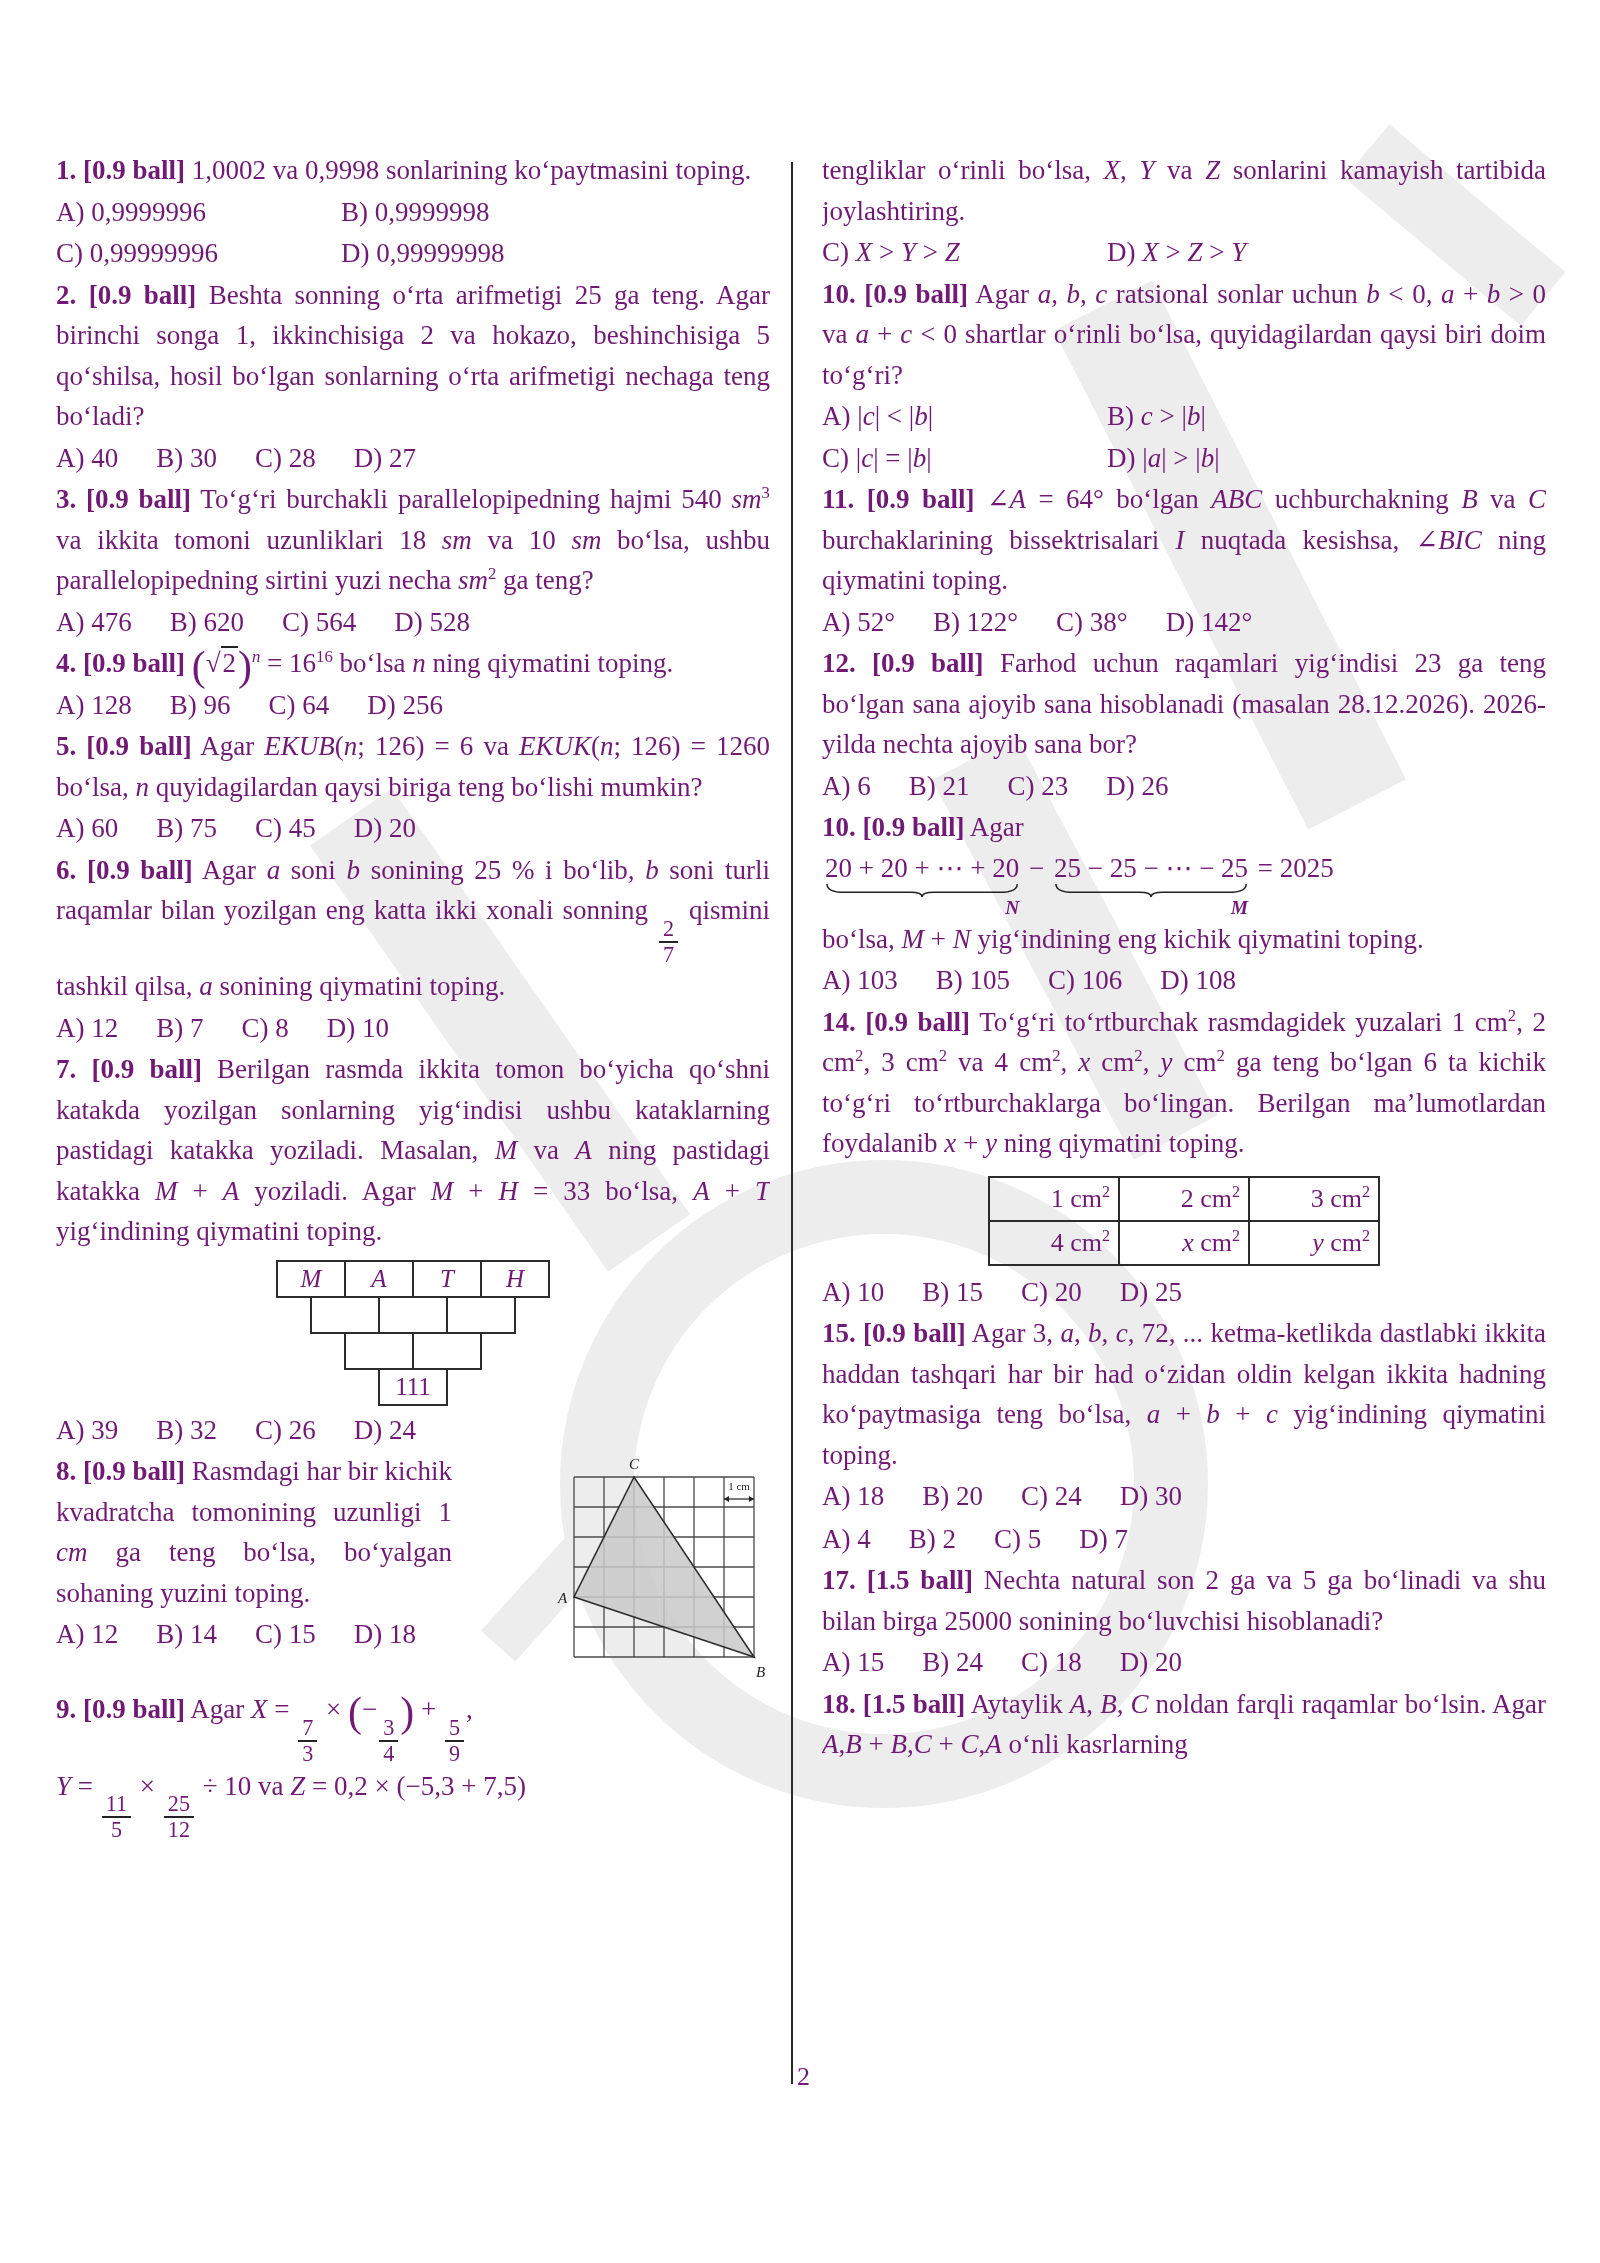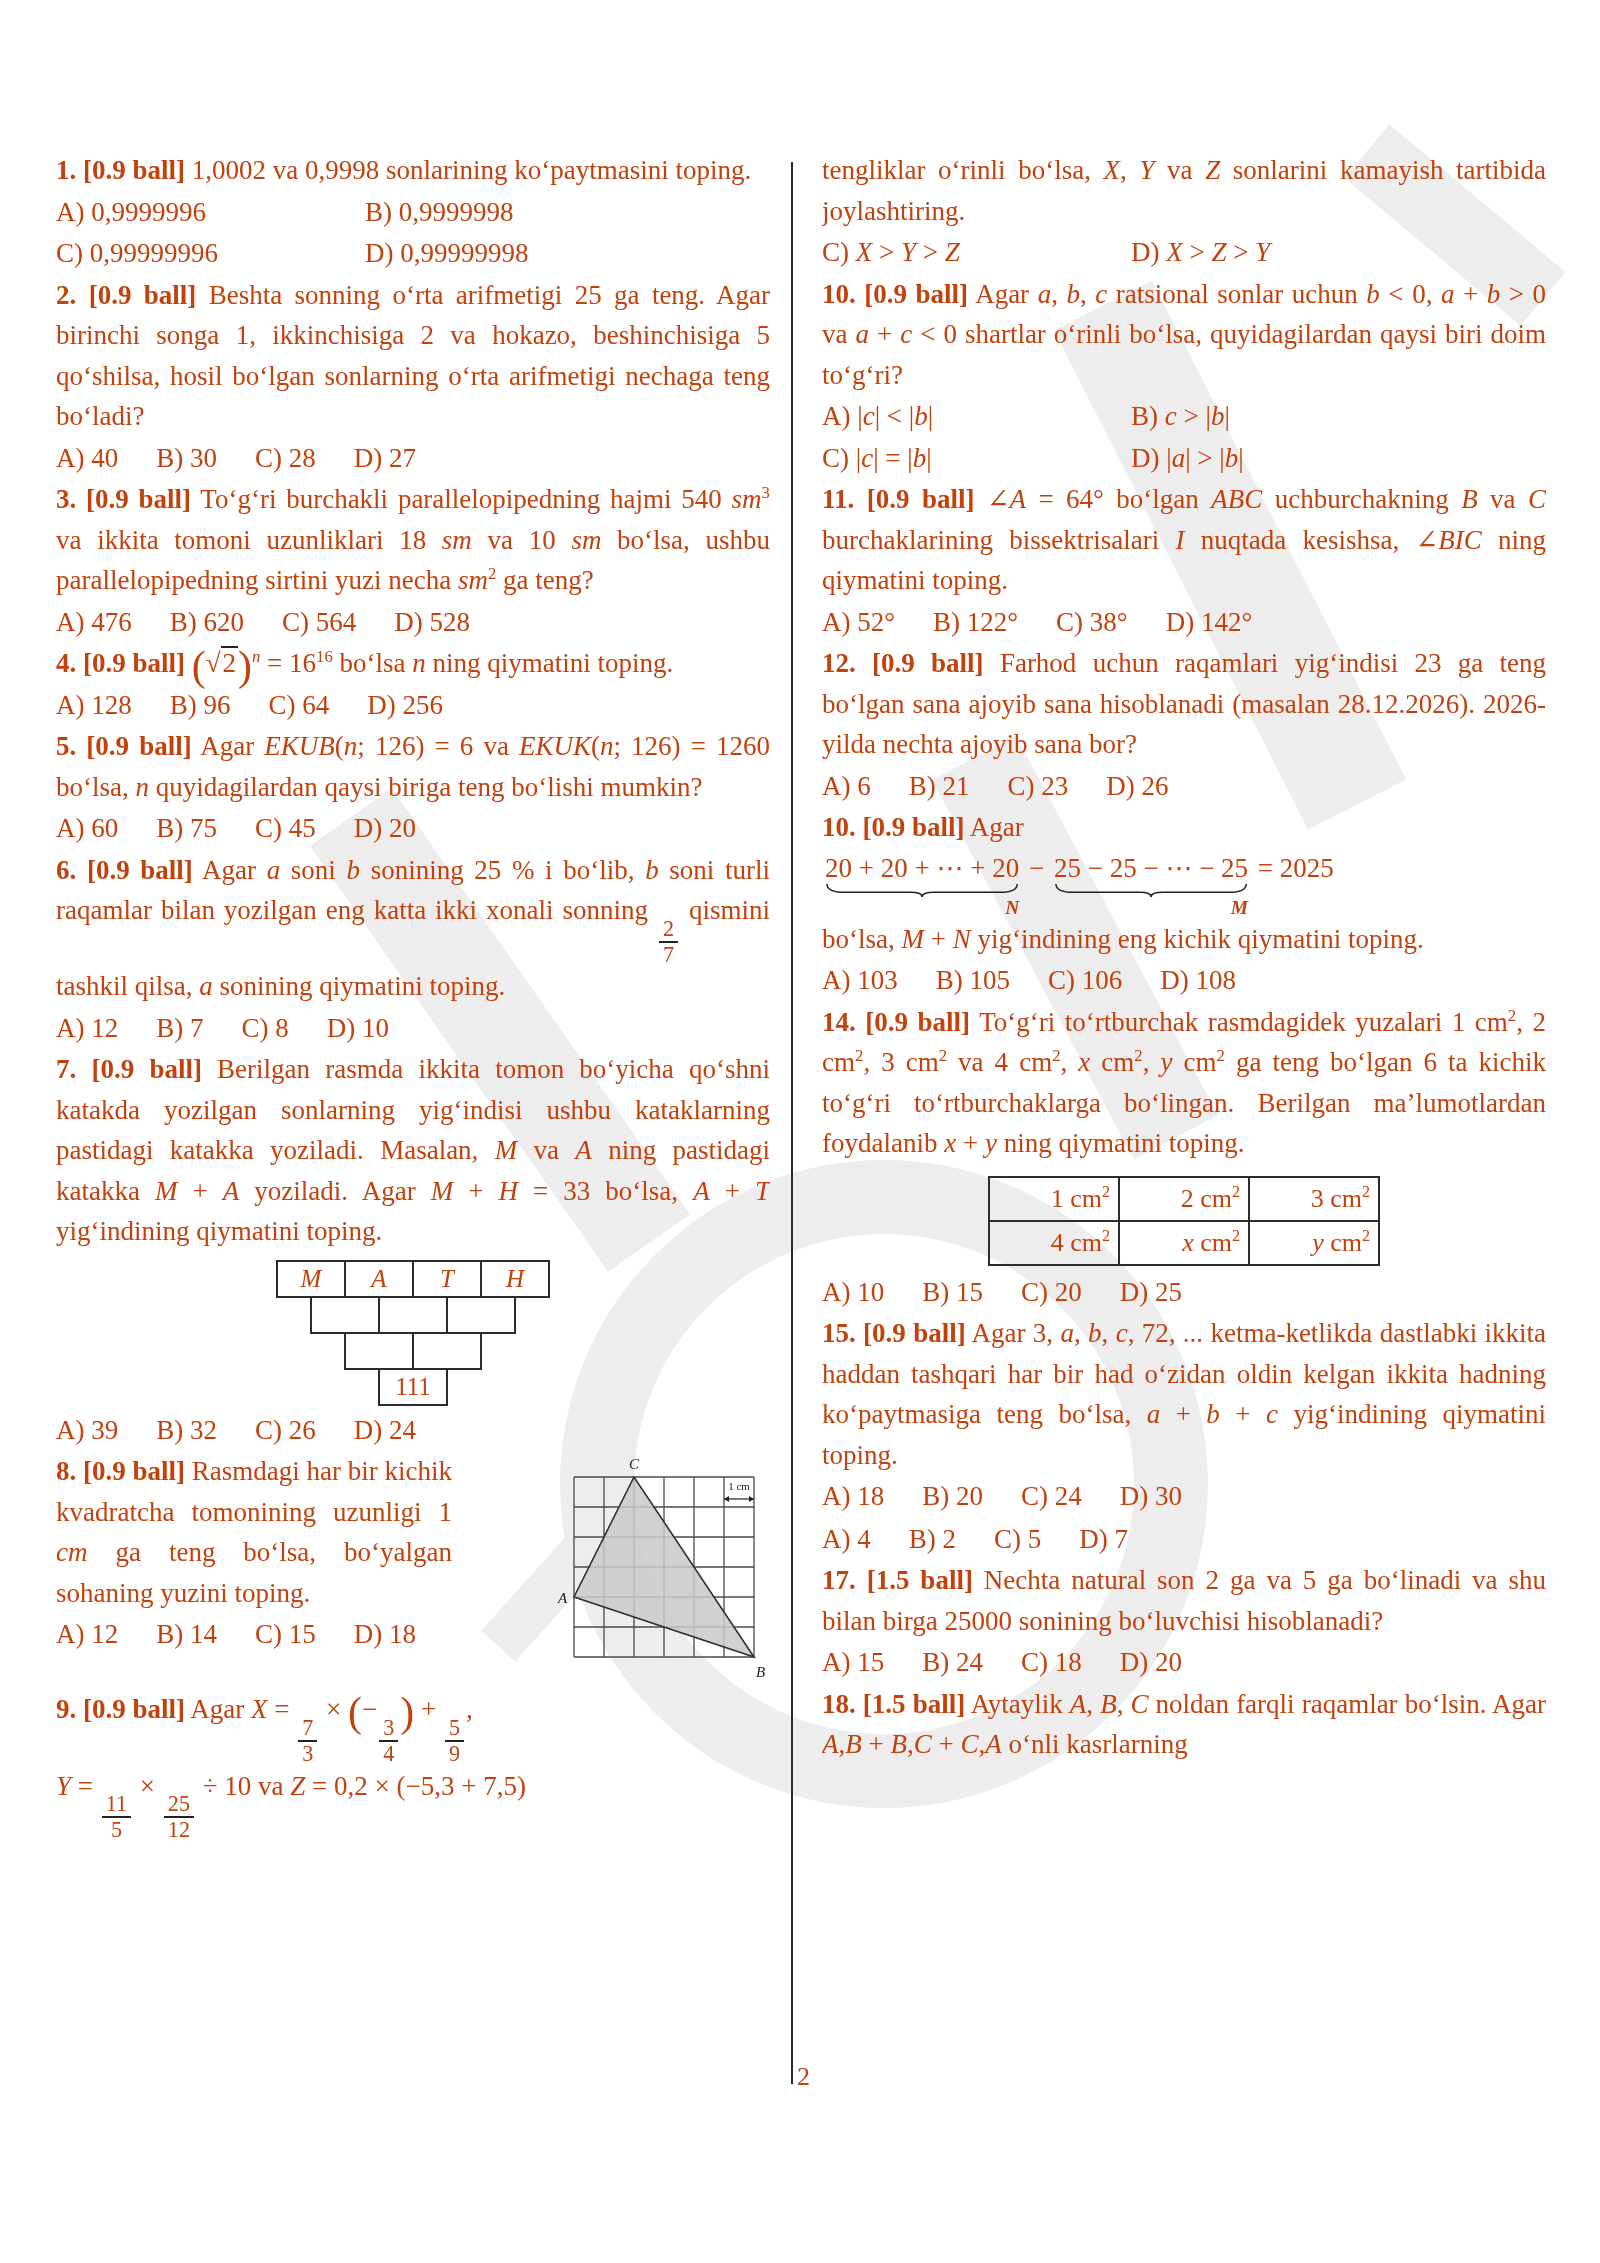--- a/index.html
+++ b/index.html
@@ -1,30 +1,30 @@
 <!DOCTYPE html>
 <html><head>
 <meta charset="utf-8">
 <style>
   html,body{margin:0;padding:0;background:#ffffff;}
   .page{position:relative;width:1600px;height:2263px;background:#fff;overflow:hidden;
-        font-family:"Liberation Serif","DejaVu Serif",serif;color:#c2410c;}
+        font-family:"Liberation Serif","DejaVu Serif",serif;color:#701a75;}
   .wm{position:absolute;z-index:0;background:#ededed;}
   .wm-ring{position:absolute;z-index:0;background:transparent;border:74px solid #ededed;border-radius:50%;}
   .col{position:absolute;top:150px;z-index:2;font-size:27px;line-height:1.5;}
   #col-left{left:56px;width:714px;}
   #col-right{left:822px;width:724px;}
   .divider{position:absolute;left:791px;top:162px;height:1922px;width:0;border-left:2px solid #2b2b2b;z-index:2;}
   .pagenum{position:absolute;left:797px;top:2062px;font-size:26px;z-index:2;}
   .question{overflow:hidden;}
   .q-text{text-align:justify;}
   .q-text b{font-weight:700;}
   sup{font-size:.62em;line-height:0;}
   i{font-style:italic;}
-  .opt-row{margin:1px 0;gap:24px;}
+  .opt-row{margin:1px 0;}
   .opt-row.inline{display:flex;gap:38px;flex-wrap:wrap;}
   .opt-row.two{display:grid;grid-template-columns:285px 1fr;}
   .frac{display:inline-flex;flex-direction:column;text-align:center;vertical-align:-0.75em;
         line-height:1.08;font-size:.82em;margin:0 2px;}
   .frac .fn{border-bottom:2px solid #222;padding:0 4px;}
   .frac .fd{padding:0 4px;}
   .sqrt .sx{border-top:2px solid #222;padding:0 2px;}
   .bigp{font-size:1.55em;vertical-align:-0.18em;line-height:0;}
   .ub{display:inline-flex;flex-direction:column;align-items:flex-end;line-height:1.15;margin:0 3px;}
   .ub .ubs{width:100%;height:13px;display:block;}

